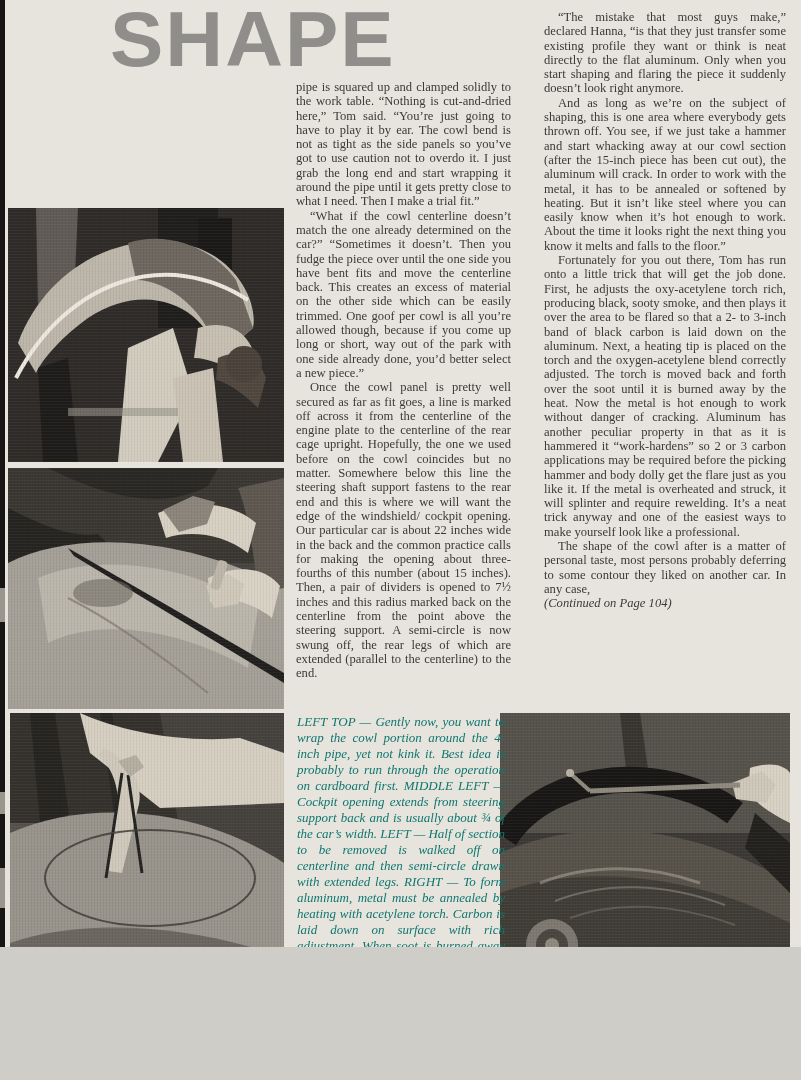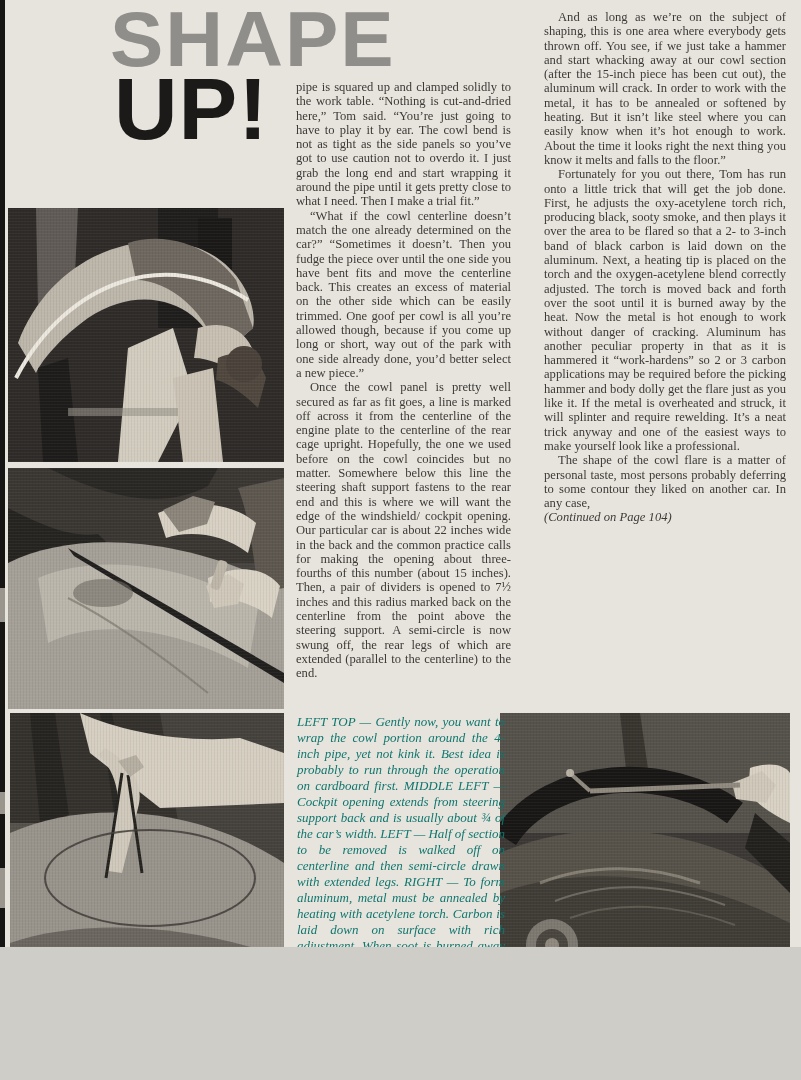--- a/index.html
+++ b/index.html
@@ -85,21 +85,20 @@
 <div class="page">
 
   <div class="edge">
     <span class="mark" style="top:588px;height:34px;"></span>
     <span class="mark" style="top:792px;height:22px;"></span>
     <span class="mark" style="top:868px;height:40px;"></span>
     <span class="mark" style="top:952px;height:18px;"></span>
   </div>
 
   <div class="title1">SHAPE</div>
-  <div class="title2">UP!</div>
 
   <div class="photo photo1">
     <svg viewBox="0 0 276 254" preserveAspectRatio="none">
       <rect width="276" height="254" fill="#262422"></rect>
       <rect x="0" y="0" width="276" height="254" fill="#2e2b28"></rect>
       <rect x="150" y="0" width="60" height="120" fill="#201e1c"></rect>
       <path d="M28,0 L70,0 L66,90 L30,100 Z" fill="#8a847b" opacity=".55"></path>
       <path d="M190,10 h34 v60 h-34 z" fill="#1a1918"></path>
       <path d="M10,135 C40,55 120,18 190,40 C230,55 250,95 245,120 L210,150 C200,100 140,70 80,110 C55,128 35,150 28,165 Z" fill="#bdb6aa"></path>
       <path d="M120,35 C160,22 205,40 228,72 L245,120 L210,150 C202,104 160,72 128,72 Z" fill="#6e675f"></path>
@@ -178,23 +177,24 @@
     </svg>
   </div>
 
   <div class="col col1">
     <p>pipe is squared up and clamped solidly to the work table. “Nothing is cut-and-dried here,” Tom said. “You’re just going to have to play it by ear. The cowl bend is not as tight as the side panels so you’ve got to use caution not to overdo it. I just grab the long end and start wrapping it around the pipe until it gets pretty close to what I need. Then I make a trial fit.”</p>
     <p class="ind">“What if the cowl centerline doesn’t match the one already determined on the car?” “Sometimes it doesn’t. Then you fudge the piece over until the one side you have bent fits and move the centerline back. This creates an excess of material on the other side which can be easily trimmed. One goof per cowl is all you’re allowed though, because if you come up long or short, way out of the park with one side already done, you’d better select a new piece.”</p>
     <p class="ind">Once the cowl panel is pretty well secured as far as fit goes, a line is marked off across it from the centerline of the engine plate to the centerline of the rear cage upright. Hopefully, the one we used before on the cowl coincides but no matter. Somewhere below this line the steering shaft support fastens to the rear end and this is where we will want the edge of the windshield/ cockpit opening. Our particular car is about 22 inches wide in the back and the common practice calls for making the opening about three-fourths of this number (about 15 inches). Then, a pair of dividers is opened to 7½ inches and this radius marked back on the centerline from the point above the steering support. A semi-circle is now swung off, the rear legs of which are extended (parallel to the centerline) to the end.</p>
   </div>
 
   <div class="col col2">
+    <p class="ind">“The mistake that most guys make,” declared Hanna, “is that they just transfer some existing profile they want or think is neat directly to the flat aluminum. Only when you start shaping and flaring the piece it suddenly doesn’t look right anymore.</p>
     <p class="ind">And as long as we’re on the subject of shaping, this is one area where everybody gets thrown off. You see, if we just take a hammer and start whacking away at our cowl section (after the 15-inch piece has been cut out), the aluminum will crack. In order to work with the metal, it has to be annealed or softened by heating. But it isn’t like steel where you can easily know when it’s hot enough to work. About the time it looks right the next thing you know it melts and falls to the floor.”</p>
     <p class="ind">Fortunately for you out there, Tom has run onto a little trick that will get the job done. First, he adjusts the oxy-acetylene torch rich, producing black, sooty smoke, and then plays it over the area to be flared so that a 2- to 3-inch band of black carbon is laid down on the aluminum. Next, a heating tip is placed on the torch and the oxygen-acetylene blend correctly adjusted. The torch is moved back and forth over the soot until it is burned away by the heat. Now the metal is hot enough to work without danger of cracking. Aluminum has another peculiar property in that as it is hammered it “work-hardens” so 2 or 3 carbon applications may be required before the picking hammer and body dolly get the flare just as you like it. If the metal is overheated and struck, it will splinter and require rewelding. It’s a neat trick anyway and one of the easiest ways to make yourself look like a professional.</p>
-    <p class="ind">The shape of the cowl flare is a matter of personal taste, most persons probably deferring to some contour they liked on another car. In any case,</p>
+    <p class="ind">The shape of the cowl after is a matter of personal taste, most persons probably deferring to some contour they liked on another car. In any case,</p>
     <p class="continued">(Continued on Page 104)</p>
   </div>
 
   <div class="caption">LEFT TOP — Gently now, you want to wrap the cowl portion around the 4-inch pipe, yet not kink it. Best idea is probably to run through the operation on cardboard first. MIDDLE LEFT — Cockpit opening extends from steering support back and is usually about ¾ of the car’s width. LEFT — Half of section to be removed is walked off on centerline and then semi-circle drawn with extended legs. RIGHT — To form aluminum, metal must be annealed by heating with acetylene torch. Carbon is laid down on surface with rich adjustment. When soot is burned away with normal heating tip, metal is now sufficiently hot.</div>
 
   <div class="folio">102</div>
   <div class="magname">HOT ROD MAGAZINE</div>
 
 </div>
 

